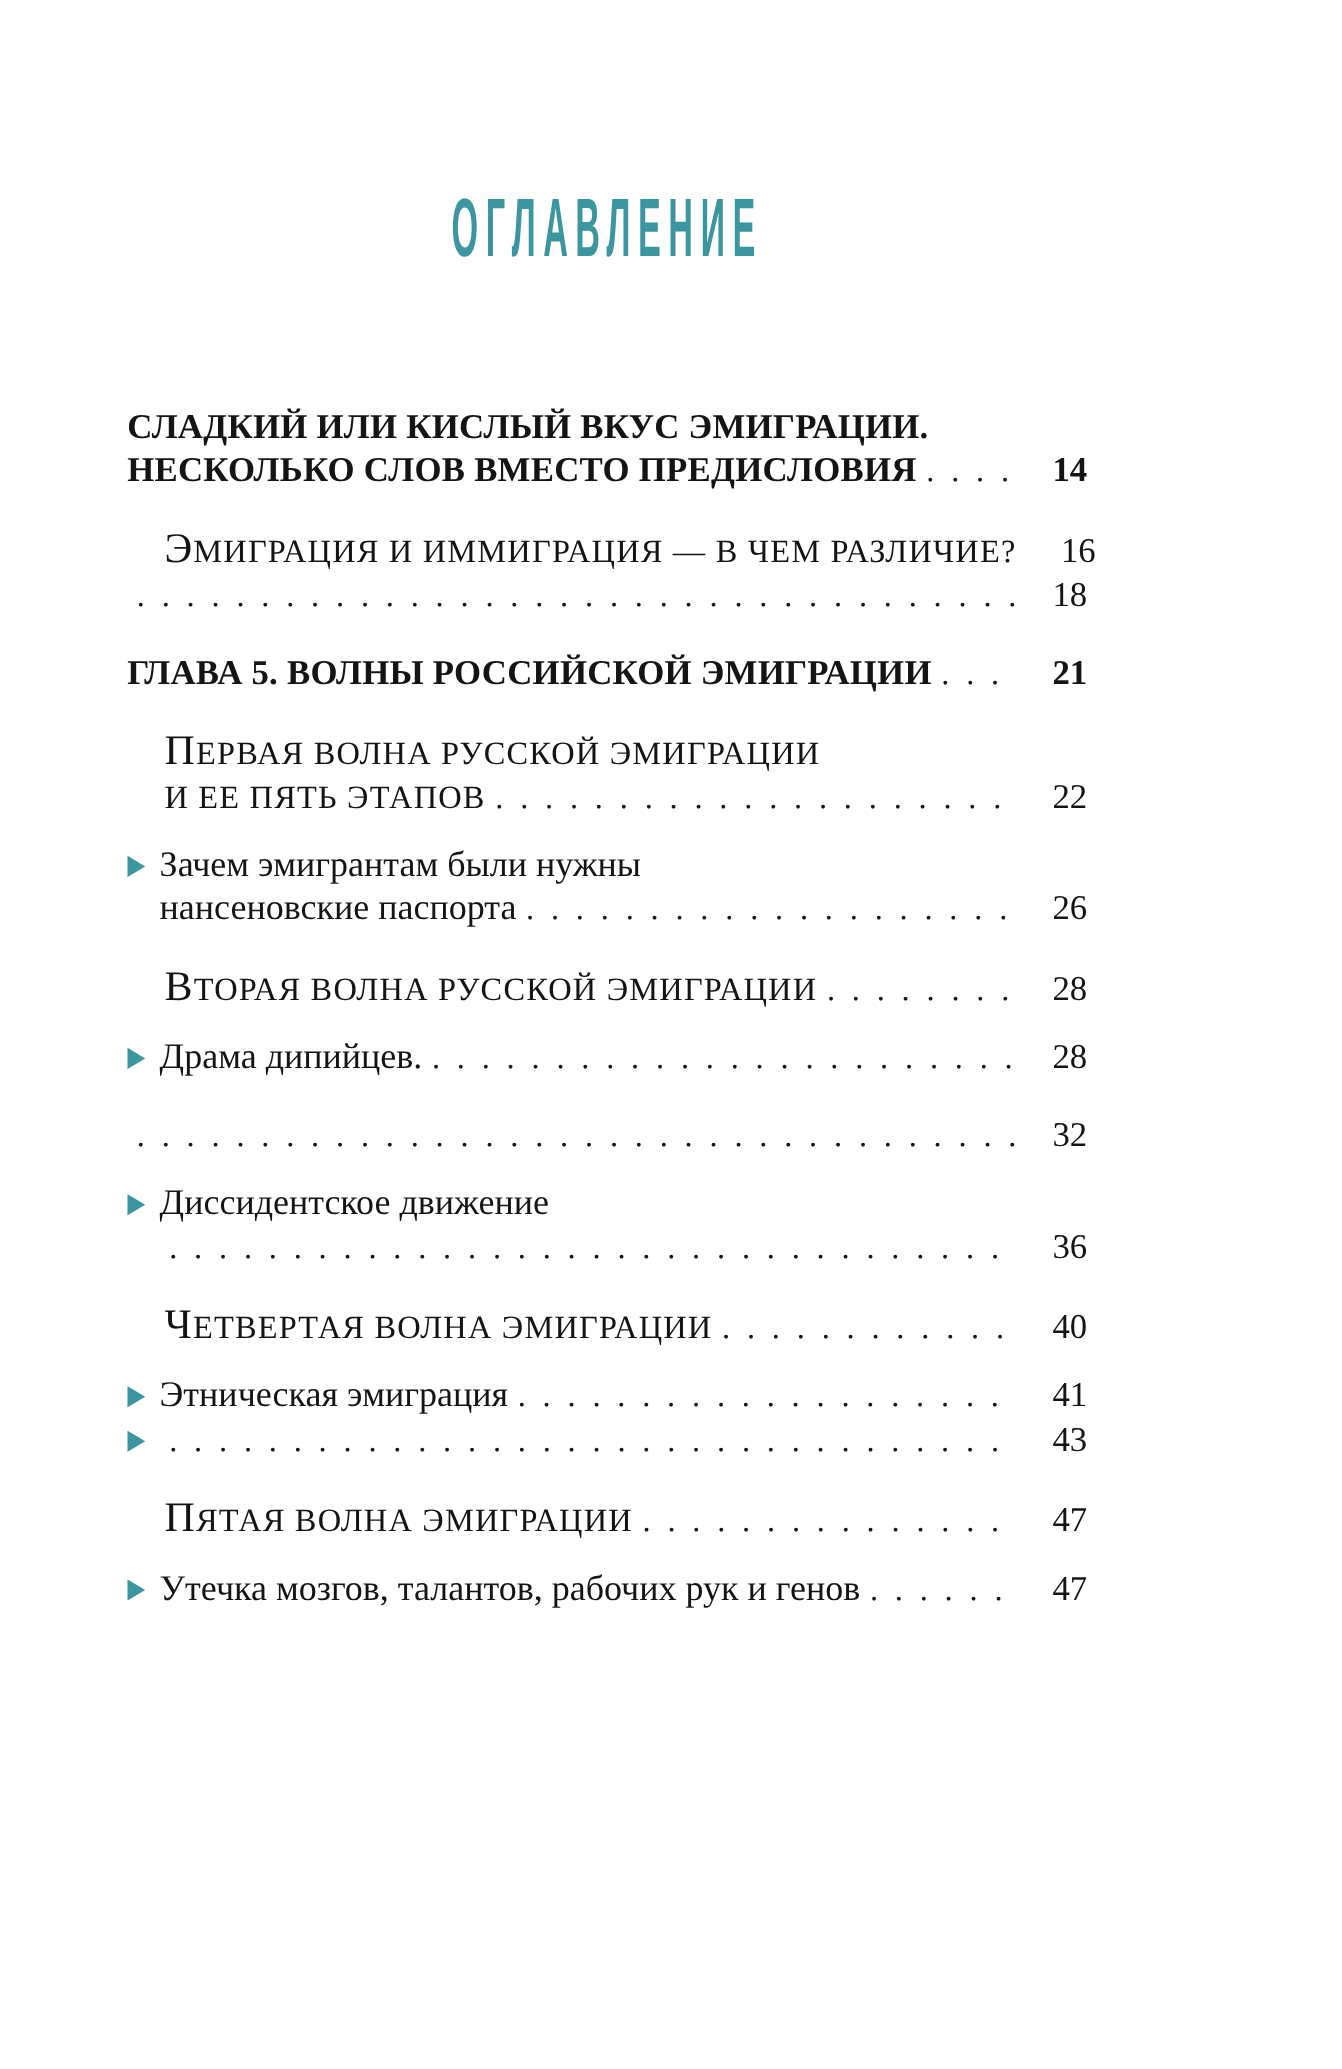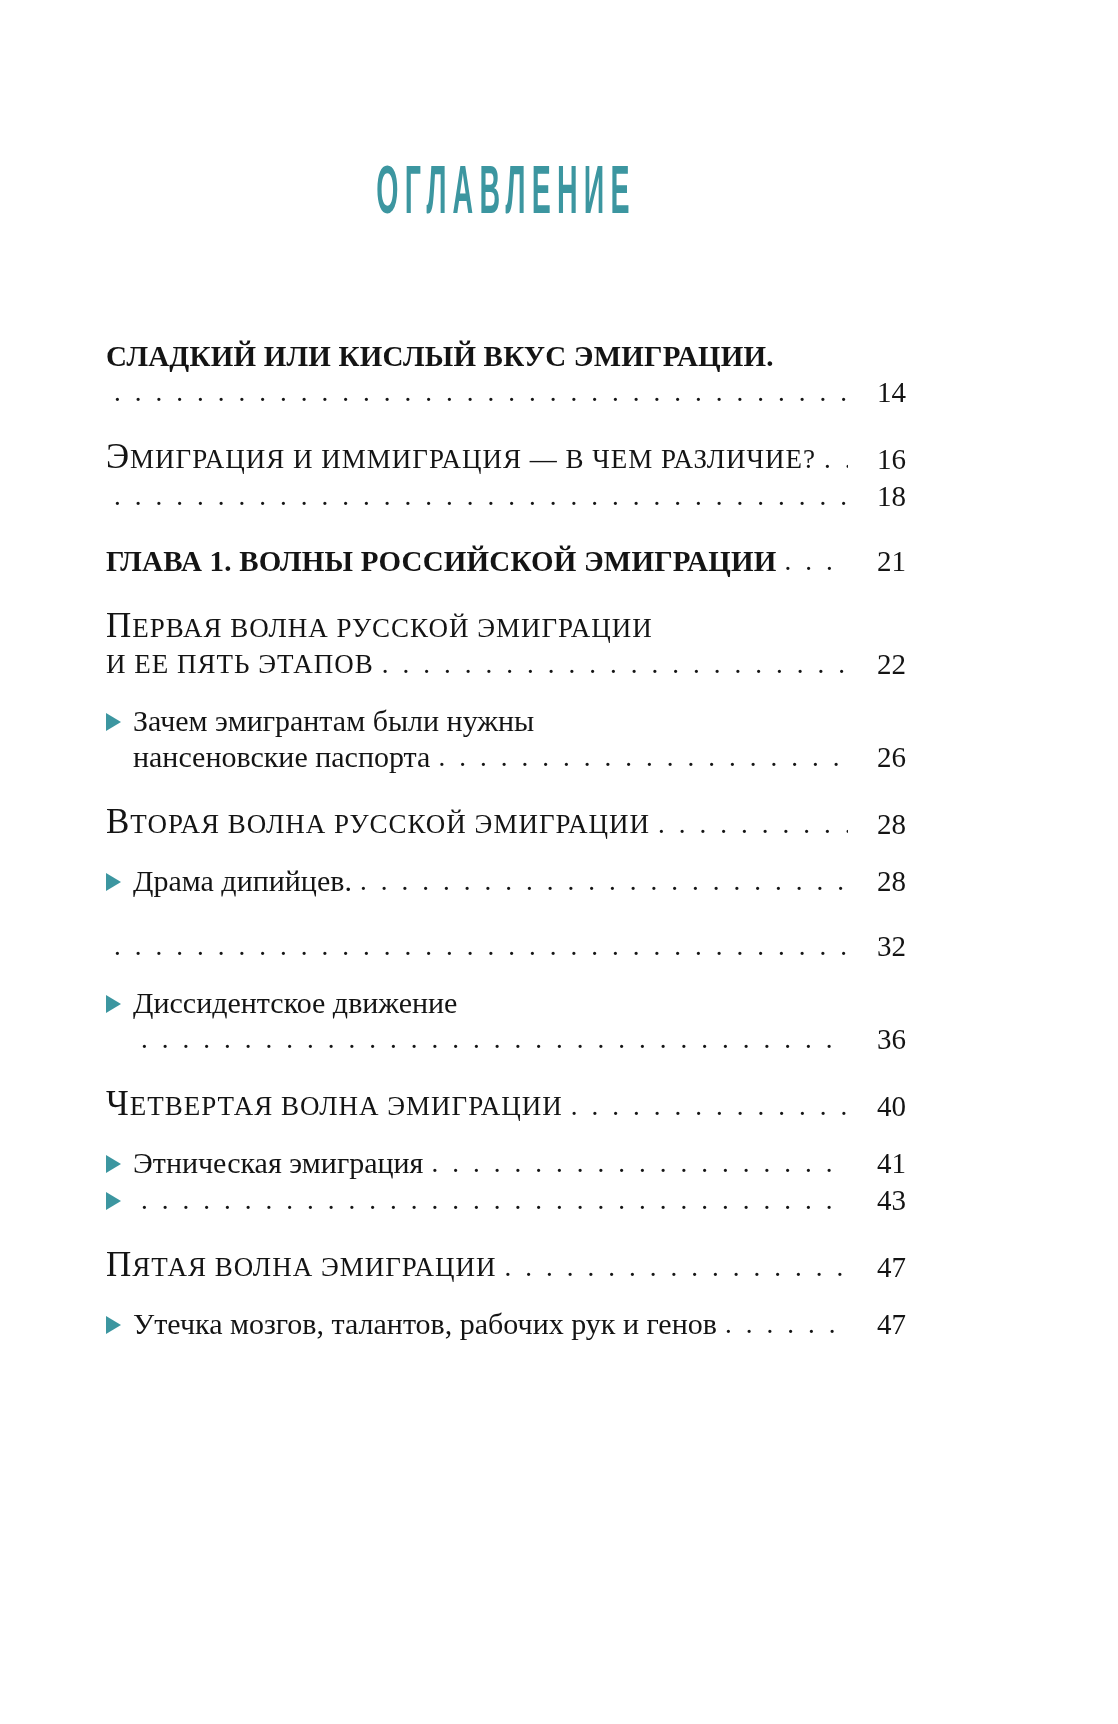--- a/index.html
+++ b/index.html
@@ -47,26 +47,27 @@
     white-space: nowrap;
   }
   .line-text { flex: 0 0 auto; }
 
   
   .entry.chapter .line-text {
     font-weight: 700;
     font-size: 29px;
     letter-spacing: 0.2px;
   }
-  .entry.chapter .page-num { font-weight: 400; }
+  .entry.chapter .page-num { font-weight: 700; }
 
   
   .entry.section .line-text {
     font-size: 27px;
     letter-spacing: 1px;
+    margin-left: 31px;
   }
   .entry.section .lead-cap { font-size: 35px; }
 
   
   .entry.sub .line-text { font-size: 30px; }
   .bullet {
     flex: 0 0 auto;
     width: 15px;
     height: 18px;
     align-self: center;
@@ -98,40 +99,41 @@
 
 <div class="page">
   <div class="content">
     <div class="page-title">ОГЛАВЛЕНИЕ</div>
     <div class="entries">
         <div class="entry chapter">
           <div class="entry-line">
             <span class="line-text">СЛАДКИЙ ИЛИ КИСЛЫЙ ВКУС ЭМИГРАЦИИ.</span>
           </div>
           <div class="entry-line">
+            <span class="line-text">НЕСКОЛЬКО СЛОВ ВМЕСТО ПРЕДИСЛОВИЯ</span>
             <span class="leader">......................................................................</span>
             <span class="page-num">14</span>
           </div>
         </div>
         <div class="entry section">
           <div class="entry-line">
             <span class="line-text"><span class="lead-cap">Э</span>МИГРАЦИЯ И ИММИГРАЦИЯ — В ЧЕМ РАЗЛИЧИЕ?</span>
             <span class="leader">......................................................................</span>
             <span class="page-num">16</span>
           </div>
         </div>
         <div class="entry section tight">
           <div class="entry-line">
             <span class="leader">......................................................................</span>
             <span class="page-num">18</span>
           </div>
         </div>
         <div class="entry chapter">
           <div class="entry-line">
-            <span class="line-text">ГЛАВА 1. ВОЛНЫ РОССИЙСКОЙ ЭМИГРАЦИИ</span>
+            <span class="line-text">ГЛАВА 5. ВОЛНЫ РОССИЙСКОЙ ЭМИГРАЦИИ</span>
             <span class="leader">......................................................................</span>
             <span class="page-num">21</span>
           </div>
         </div>
         <div class="entry section">
           <div class="entry-line">
             <span class="line-text"><span class="lead-cap">П</span>ЕРВАЯ ВОЛНА РУССКОЙ ЭМИГРАЦИИ</span>
           </div>
           <div class="entry-line">
             <span class="line-text">И ЕЕ ПЯТЬ ЭТАПОВ</span>

